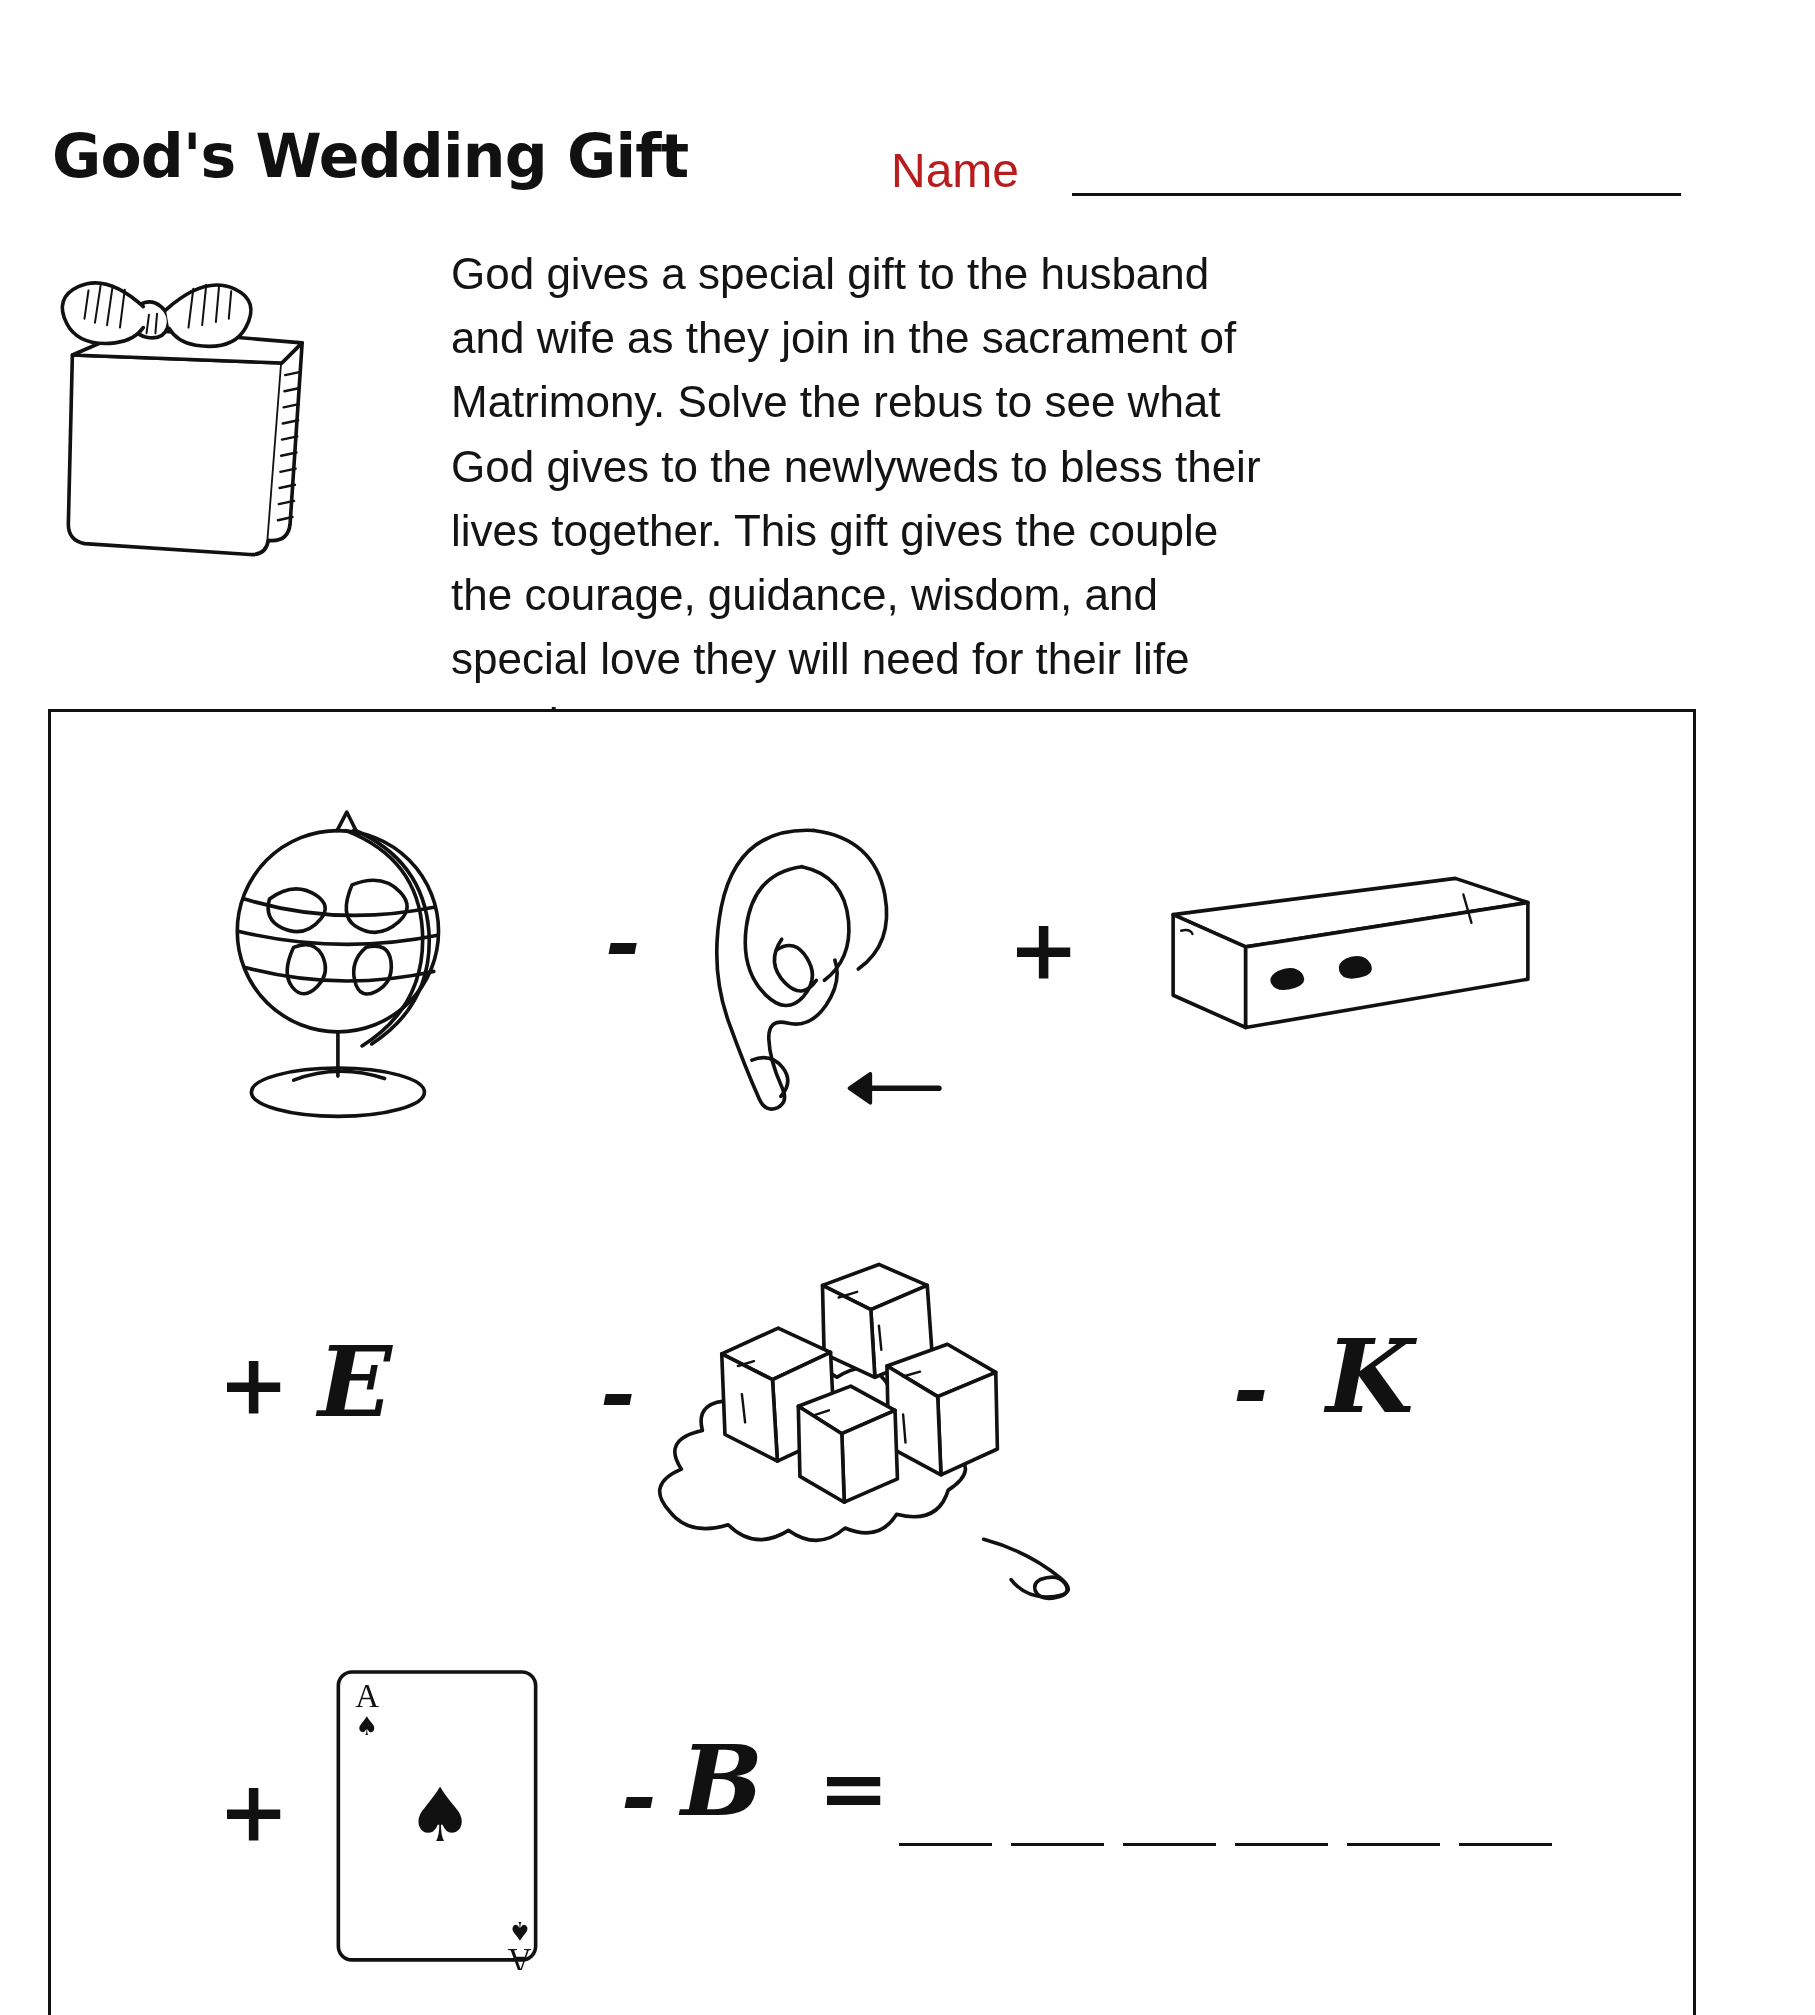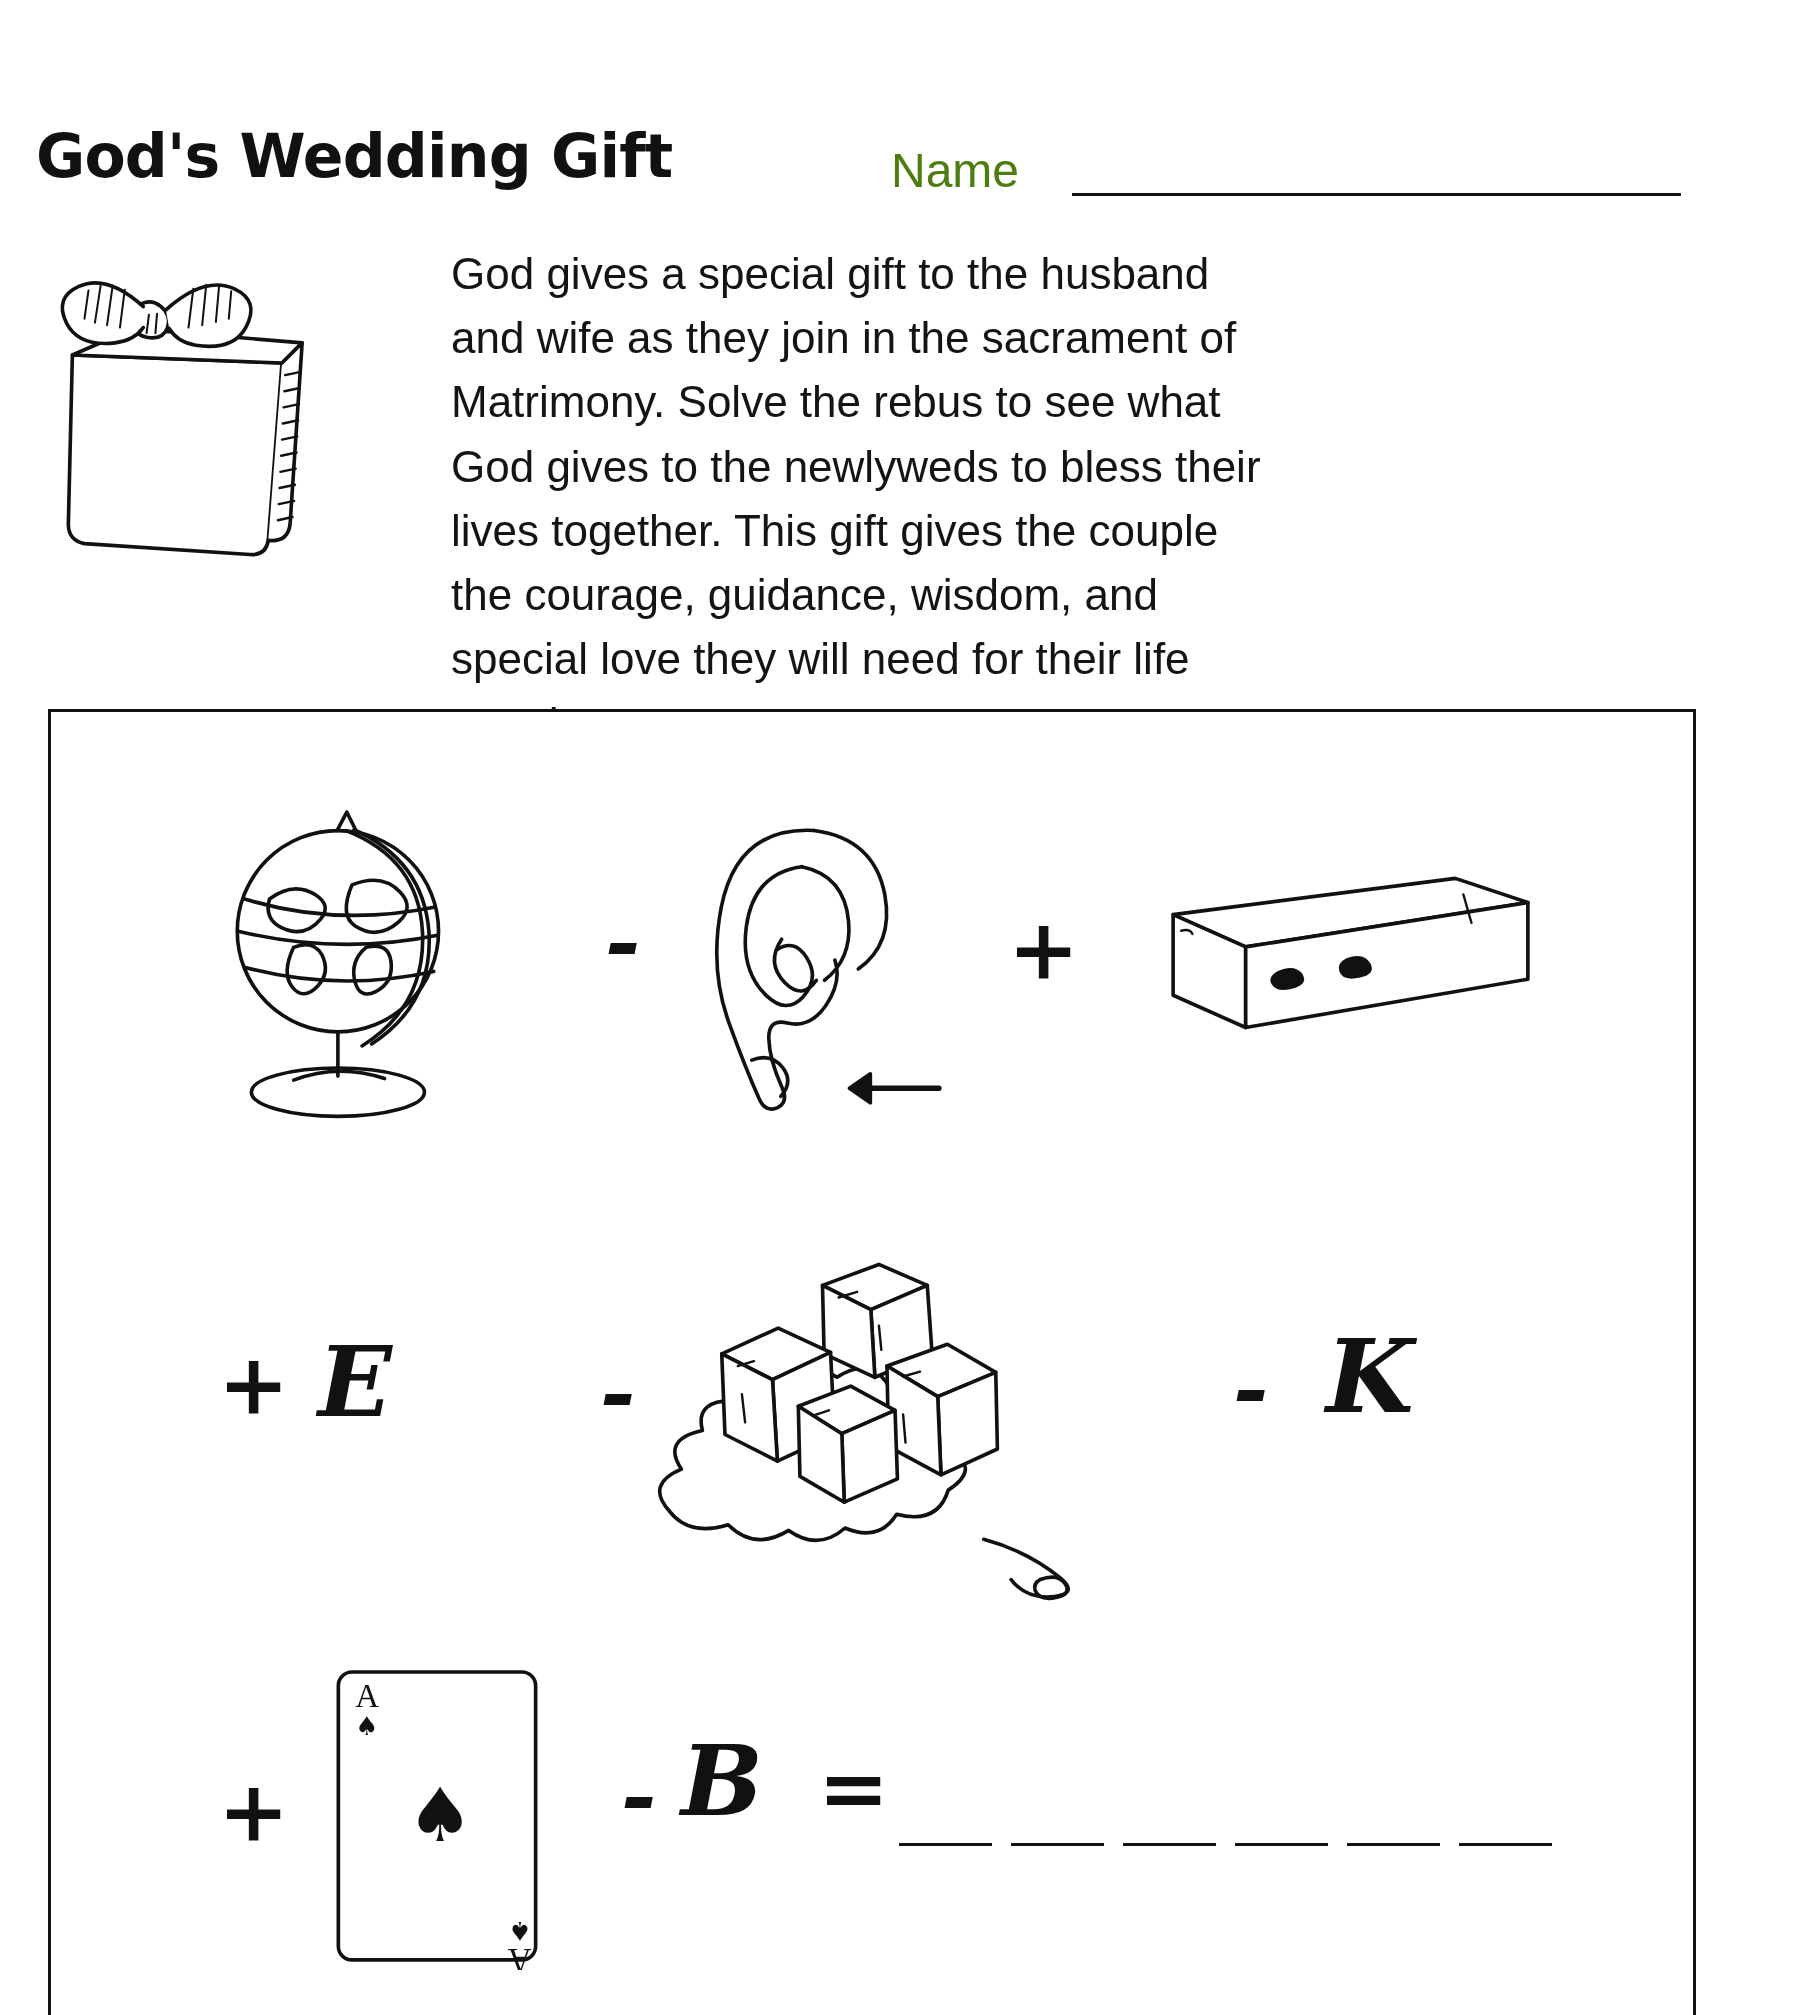--- a/index.html
+++ b/index.html
@@ -19,35 +19,35 @@
   
   .header {
     position: absolute;
     left: 0;
     top: 0;
     width: 1816px;
     height: 250px;
   }
   .worksheet-title {
     position: absolute;
-    left: 36px;
+    left: 52px;
     top: 121px;
     font-family: "DejaVu Sans", sans-serif;
     font-weight: bold;
     font-size: 60px;
     letter-spacing: -0.8px;
     color: #111111;
     white-space: nowrap;
   }
   .name-label {
     position: absolute;
     left: 891px;
     top: 143px;
     font-size: 48px;
-    color: #4d7c0f;
+    color: #b91c1c;
     font-family: "Liberation Sans", sans-serif;
   }
   .name-rule {
     position: absolute;
     left: 1072px;
     top: 193px;
     width: 609px;
     height: 2.8px;
     background: #111111;
   }

